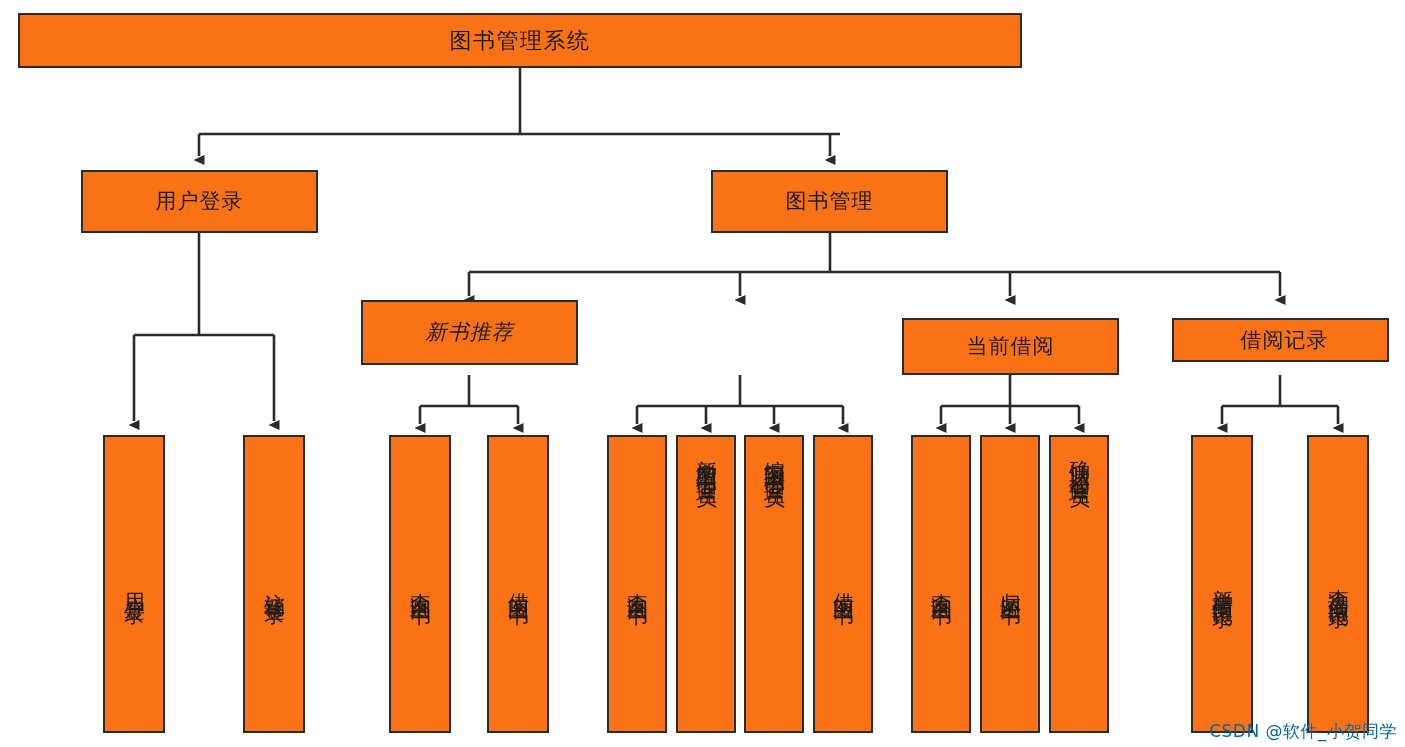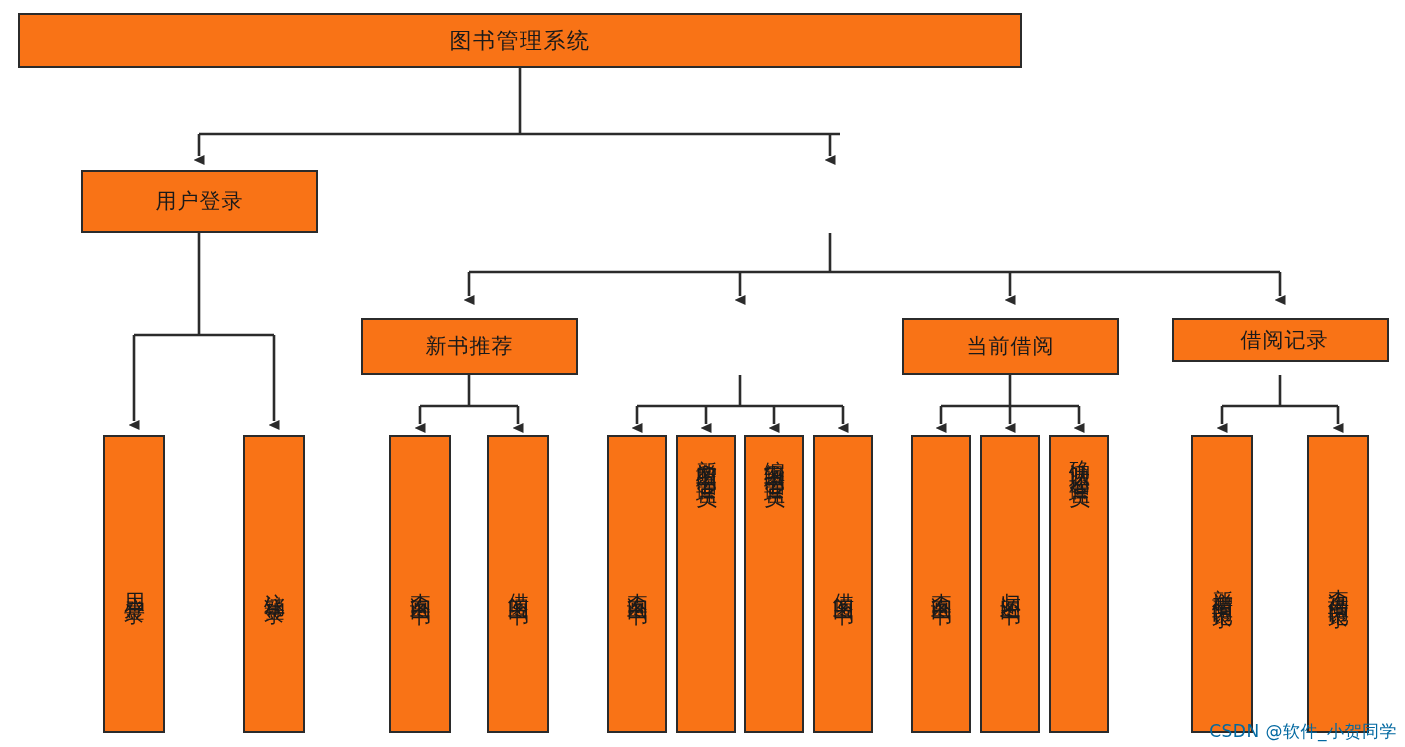--- a/index.html
+++ b/index.html
@@ -139,22 +139,25 @@
   </svg>
 
   <div class="node horiz root" style="left:18px; top:13px; width:1004px; height:55px;">
     <span class="node-label">图书管理系统</span>
   </div>
 
   <div class="node horiz" style="left:81px; top:170px; width:237px; height:63px;">
     <span class="node-label">用户登录</span>
   </div>
 
-
-  <div class="node horiz" style="left:361px; top:318px; width:217px; height:57px;">
+  <div class="node horiz" style="left:711px; top:170px; width:237px; height:63px;">
+    <span class="node-label">图书管理</span>
+  </div>
+
+  <div class="node horiz" style="left:361px; top:300px; width:217px; height:65px;font-style:italic;">
     <span class="node-label">新书推荐</span>
   </div>
 
 
   <div class="node horiz" style="left:902px; top:318px; width:217px; height:57px;">
     <span class="node-label">当前借阅</span>
   </div>
 
   <div class="node horiz" style="left:1172px; top:318px; width:217px; height:44px;padding-left:8px;">
     <span class="node-label">借阅记录</span>

